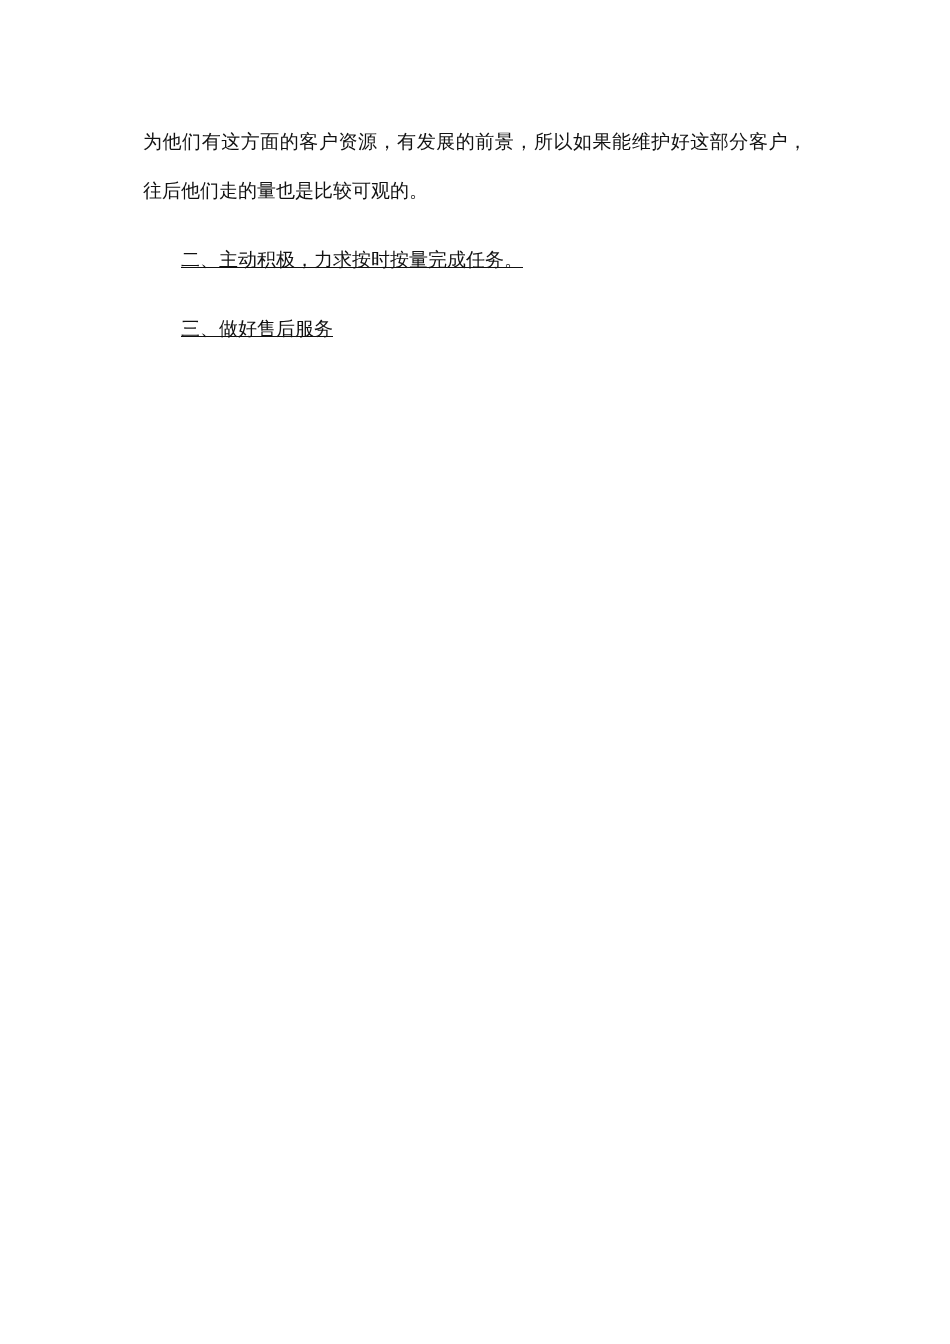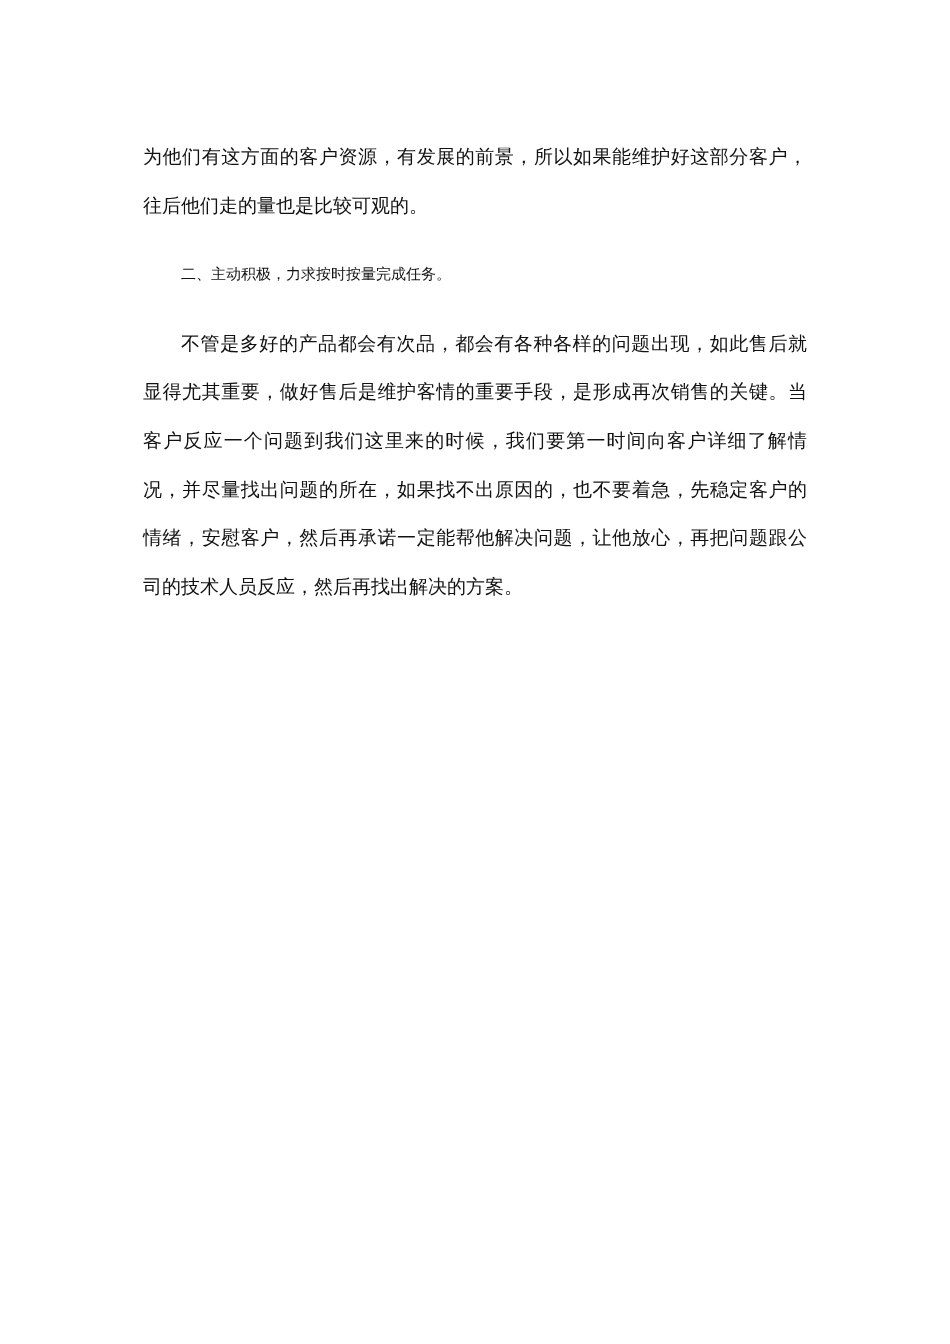--- a/index.html
+++ b/index.html
@@ -11,42 +11,43 @@
     width: 950px;
     height: 1344px;
     position: relative;
     overflow: hidden;
     font-family: "DejaVu Sans", "Liberation Sans", sans-serif;
     color: #111111;
   }
   .page {
     position: absolute;
     left: 143px;
-    top: 132px;
+    top: 117px;
     width: 664px;
   }
   .para {
     font-size: 19px;
     line-height: 48.6px;
     margin: 0 0 20.5px 0;
     text-align: justify;
     text-align-last: left;
     letter-spacing: 0;
     word-break: break-all;
   }
   .indent {
     text-indent: 38px;
   }
   .heading {
-    font-size: 15px;
+    font-size: 19px;
     line-height: 48.6px;
     margin: 0 0 20.5px 0;
     text-indent: 38px;
+    text-decoration: underline;
   }
 </style>
 </head>
 <body>
 
 <div class="page">
   <p class="para">为他们有这方面的客户资源，有发展的前景，所以如果能维护好这部分客户，往后他们走的量也是比较可观的。</p>
   <p class="heading">二、主动积极，力求按时按量完成任务。</p>
-  <p class="para indent">不管是多好的产品都会有次品，都会有各种各样的问题出现，如此售后就显得尤其重要，做好售后是维护客情的重要手段，是形成再次销售的关键。当客户反应一个问题到我们这里来的时候，我们要第一时间向客户详细了解情况，并尽量找出问题的所在，如果找不出原因的，也不要着急，先稳定客户的情绪，安慰客户，然后再承诺一定能帮他解决问题，让他放心，再把问题跟公司的技术人员反应，然后再找出解决的方案。</p>
+  <p class="heading">三、做好售后服务</p>
 </div>
 
 </body></html>

